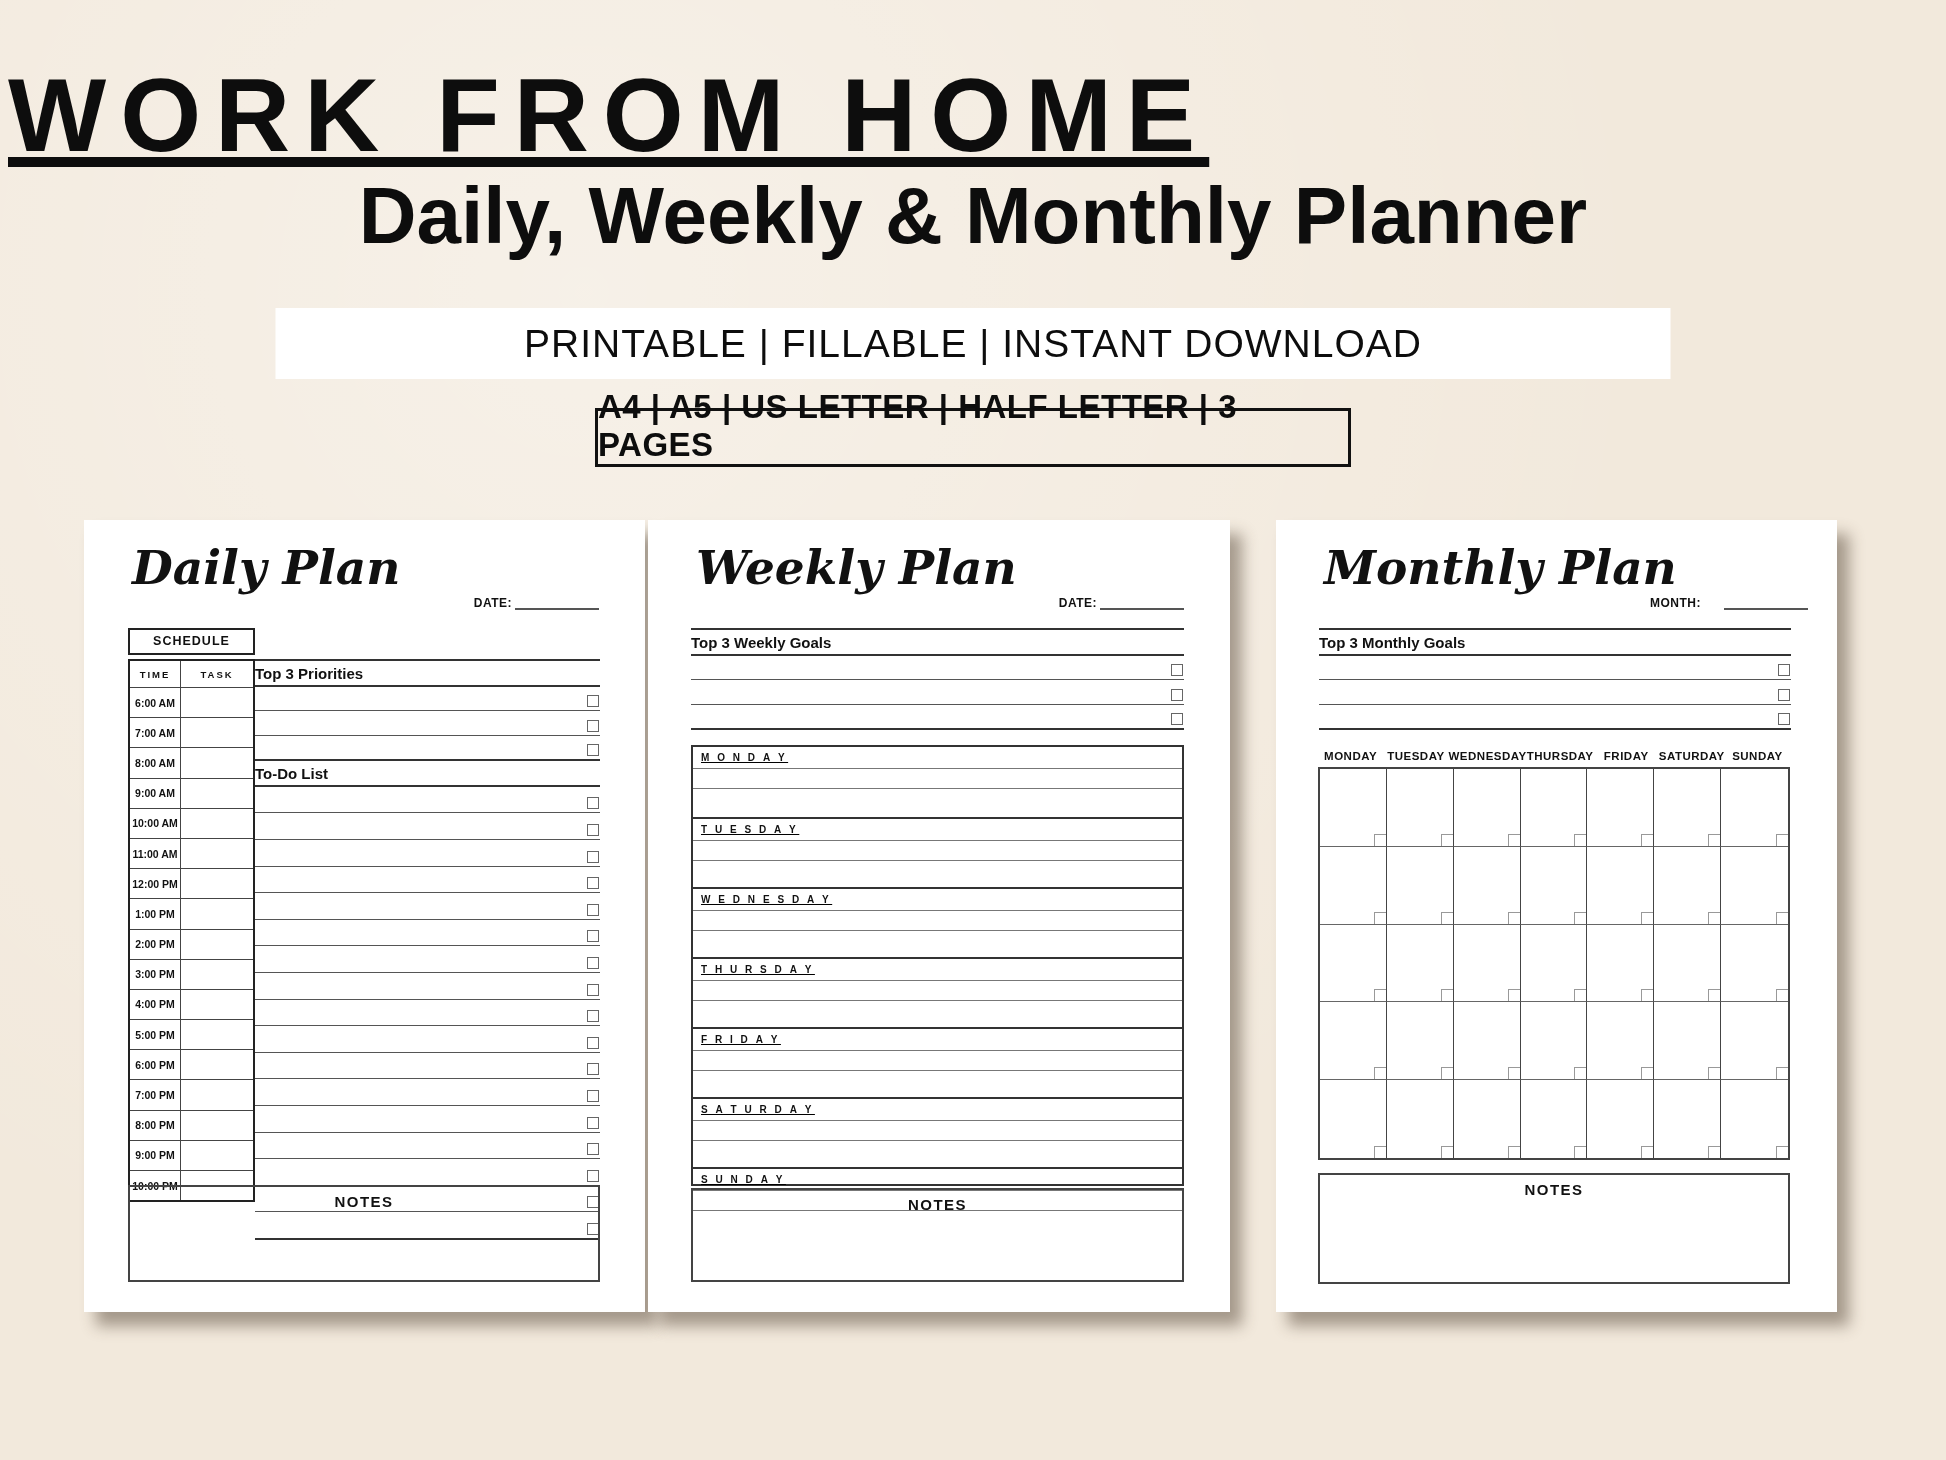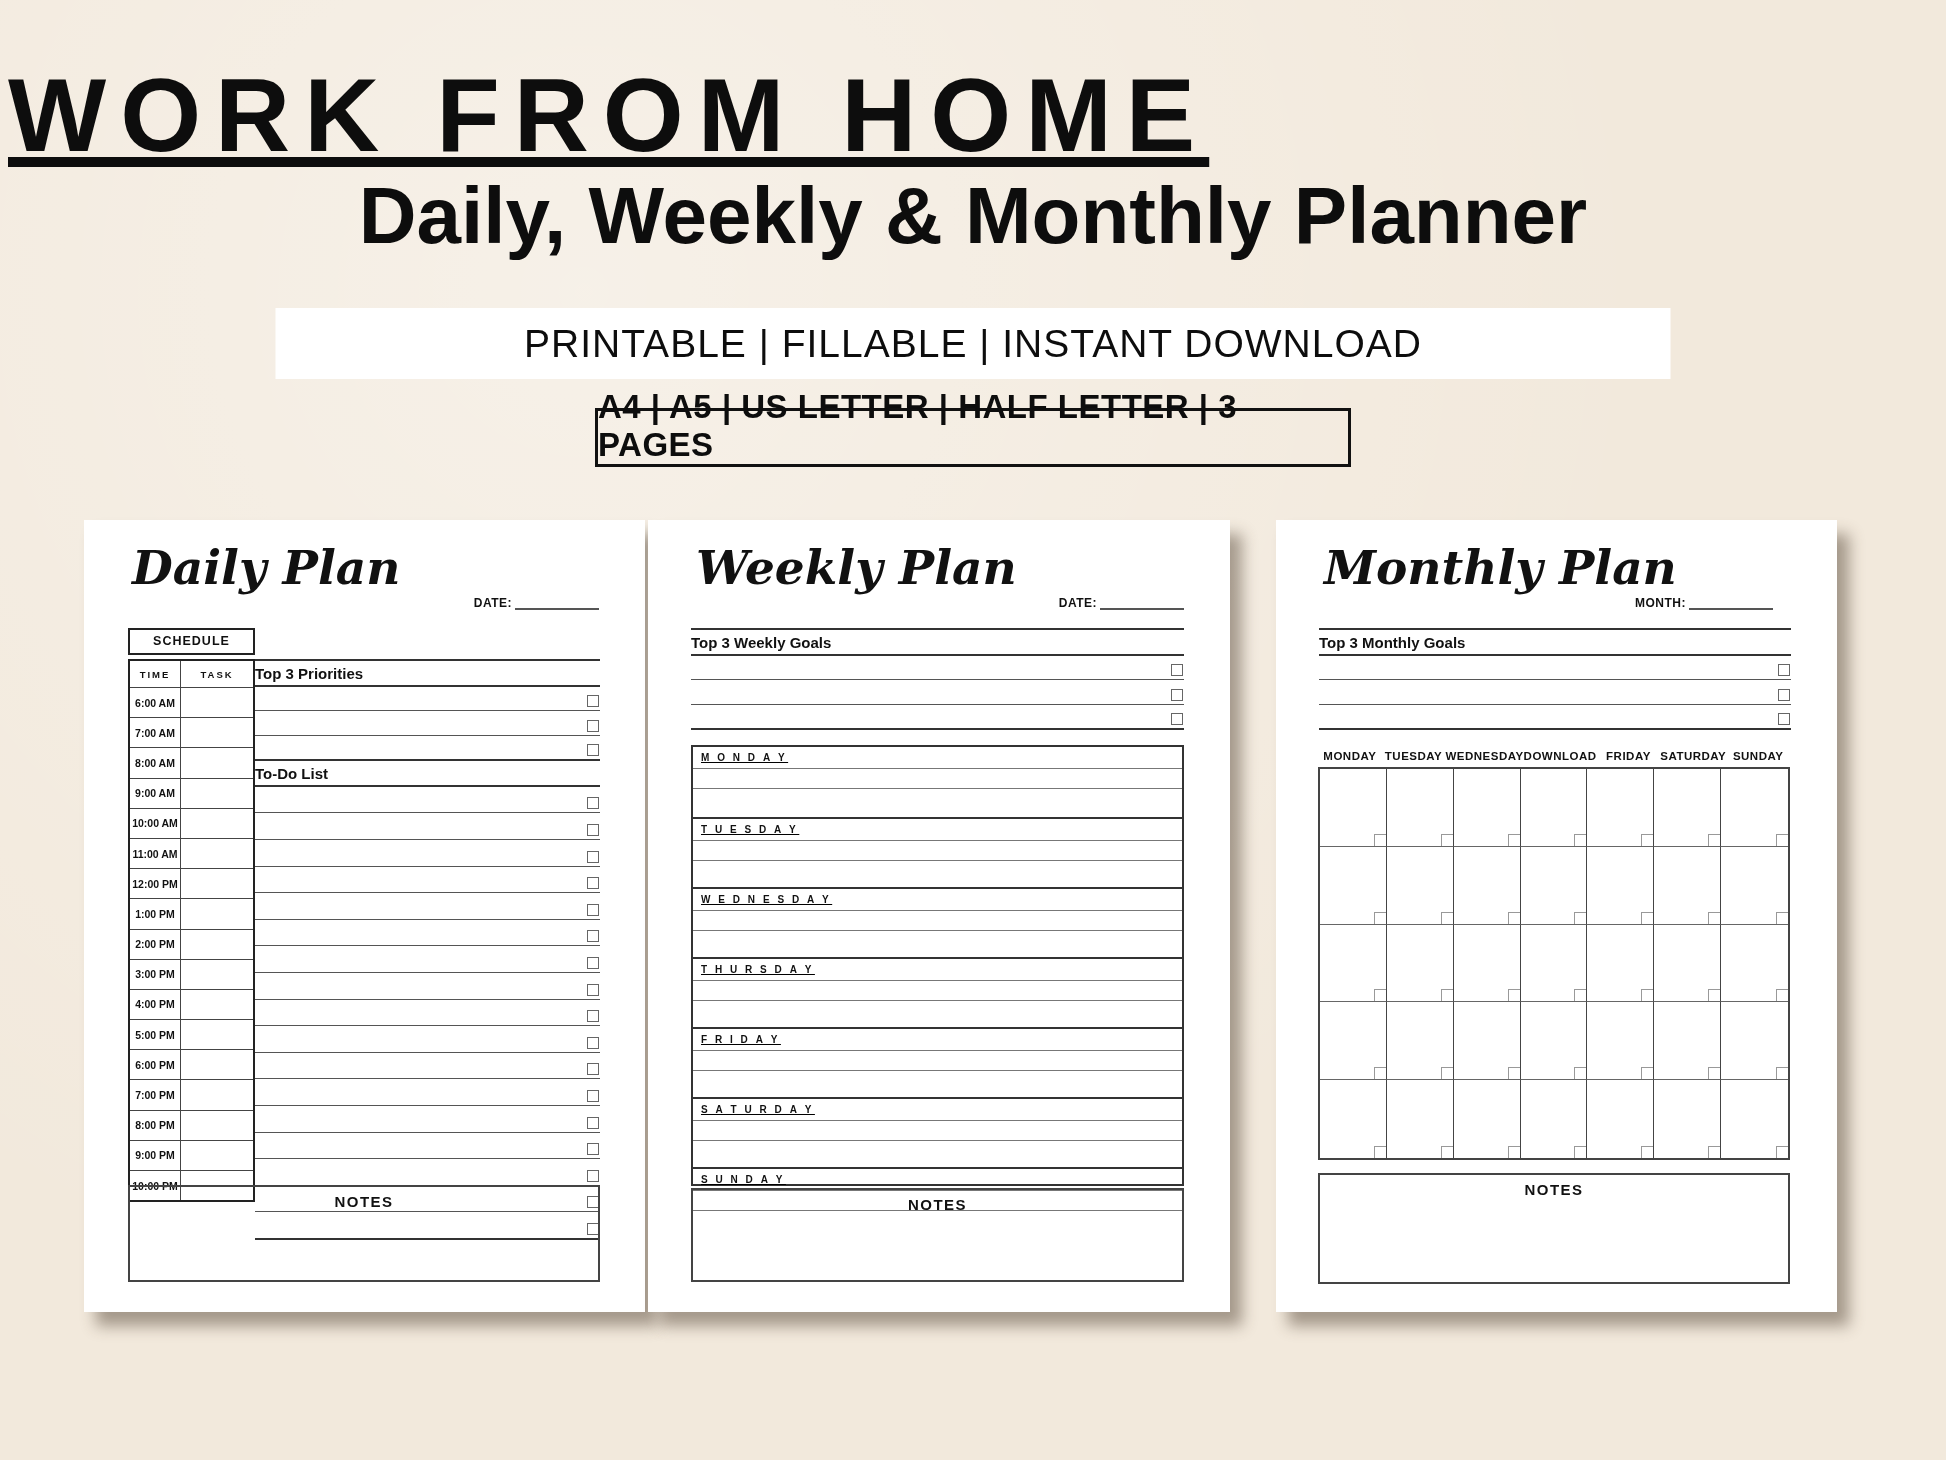--- a/index.html
+++ b/index.html
@@ -59,21 +59,21 @@
   .goals-block{position:absolute;top:108px;left:43px;right:46px;border-top:2px solid #333;}
   
   .week-table{position:absolute;top:225px;left:43px;right:46px;height:441px;border:2px solid #333;box-sizing:border-box;}
   .week-day{height:70px;border-top:2px solid #333;box-sizing:border-box;text-decoration:underline;}
   .week-day:first-child{border-top:none;}
   .day-name{height:20.5px;line-height:22px;padding-left:8px;font-size:10px;font-weight:800;
     letter-spacing:3.5px;color:#111;}
   .day-line{height:20.5px;border-top:1px solid #777;box-sizing:border-box;}
   .weekly-notes{top:668px;height:90px;left:43px;right:46px;}
   
-  .month-label-field{right:64px;}
+  .month-label-field{right:29px;gap:20px;}
   .weekday-row{position:absolute;top:230px;left:42px;right:47px;display:flex;}
   .mw-cell{flex:1;text-align:center;font-size:11.5px;font-weight:800;letter-spacing:.5px;color:#111;}
   .month-grid{position:absolute;top:247px;left:42px;right:47px;height:393px;border:2px solid #444;
     box-sizing:border-box;display:grid;grid-template-columns:repeat(7,1fr);grid-template-rows:repeat(5,1fr);}
   .m-cell{position:relative;border-right:1.5px solid #444;border-bottom:1px solid #666;}
   .m-cell:nth-child(7n){border-right:none;}
   .m-cell:nth-last-child(-n+7){border-bottom:none;}
   .corner-box{position:absolute;right:0;bottom:0;width:11px;height:11px;border:1px solid #999;
     border-right:none;border-bottom:none;background:#fff;}
   .monthly-notes{top:653px;height:107px;left:42px;right:47px;}
@@ -331,21 +331,21 @@
           </div>
           <div class="check-row">
             <span class="checkbox"></span>
           </div>
         </div>
     </div>
     <div class="weekday-row">
         <div class="mw-cell">MONDAY</div>
         <div class="mw-cell">TUESDAY</div>
         <div class="mw-cell">WEDNESDAY</div>
-        <div class="mw-cell">DOWNLOAD</div>
+        <div class="mw-cell">THURSDAY</div>
         <div class="mw-cell">FRIDAY</div>
         <div class="mw-cell">SATURDAY</div>
         <div class="mw-cell">SUNDAY</div>
       </div>
     <div class="month-grid">
         <div class="m-cell">
           <span class="corner-box"></span>
         </div>
         <div class="m-cell">
           <span class="corner-box"></span>

